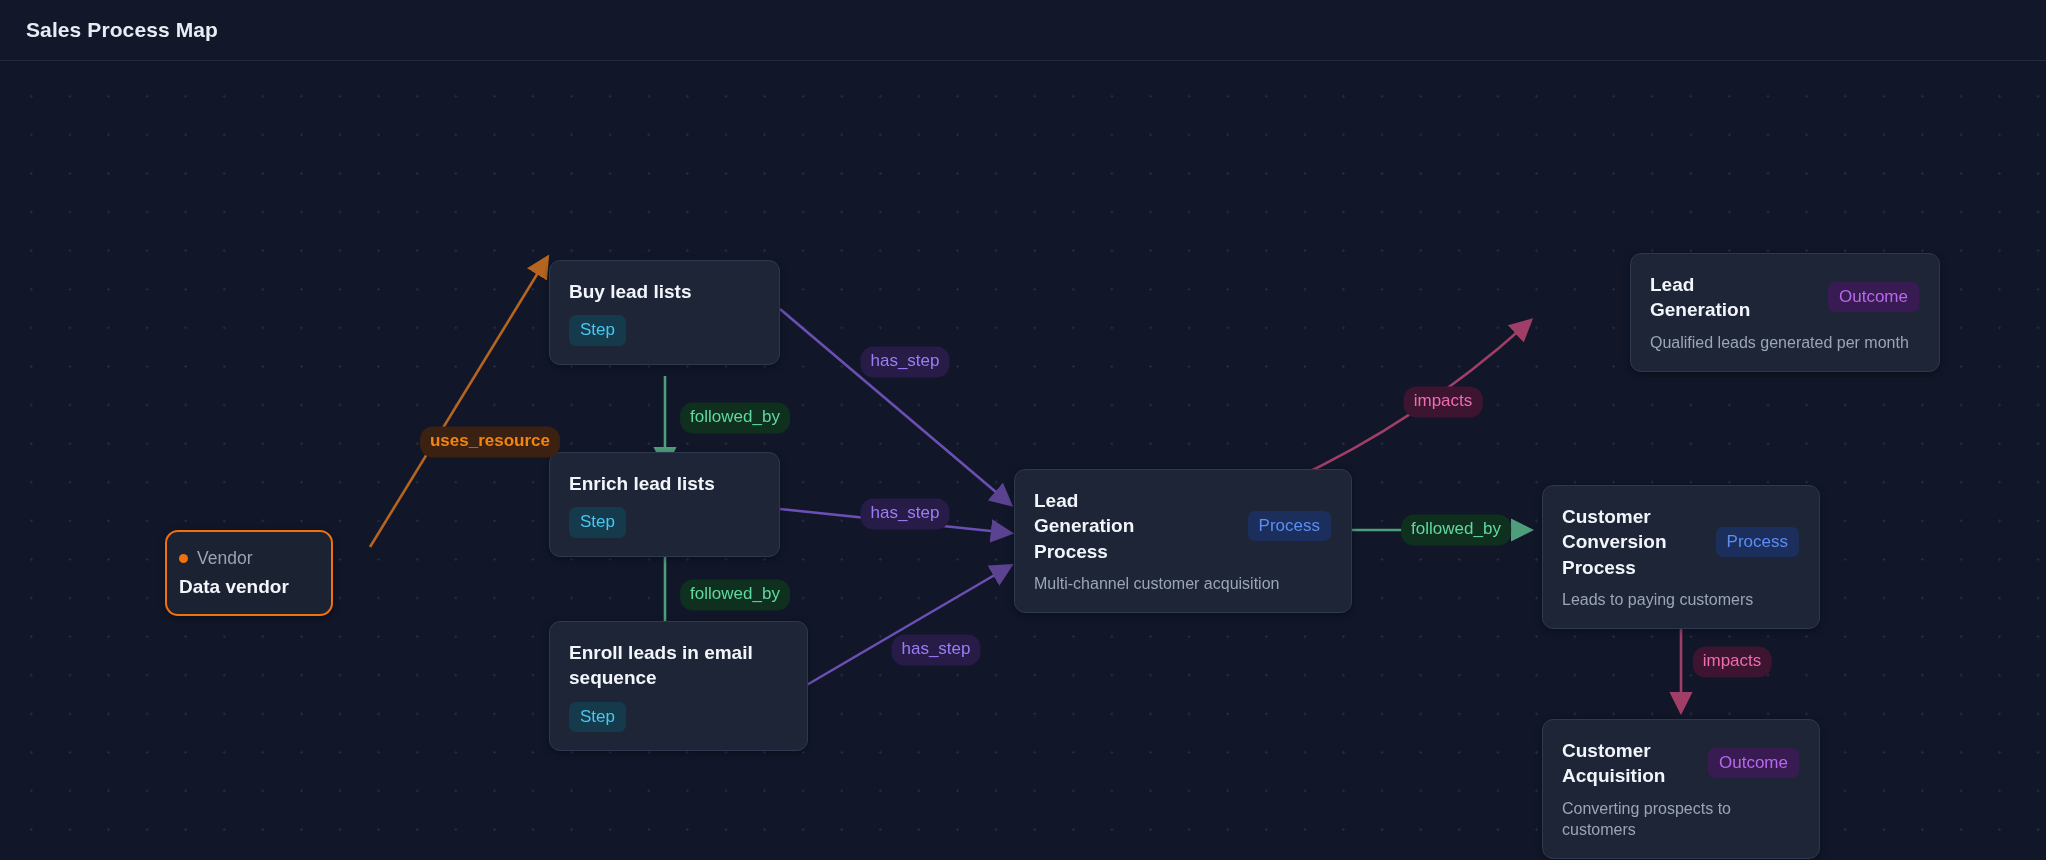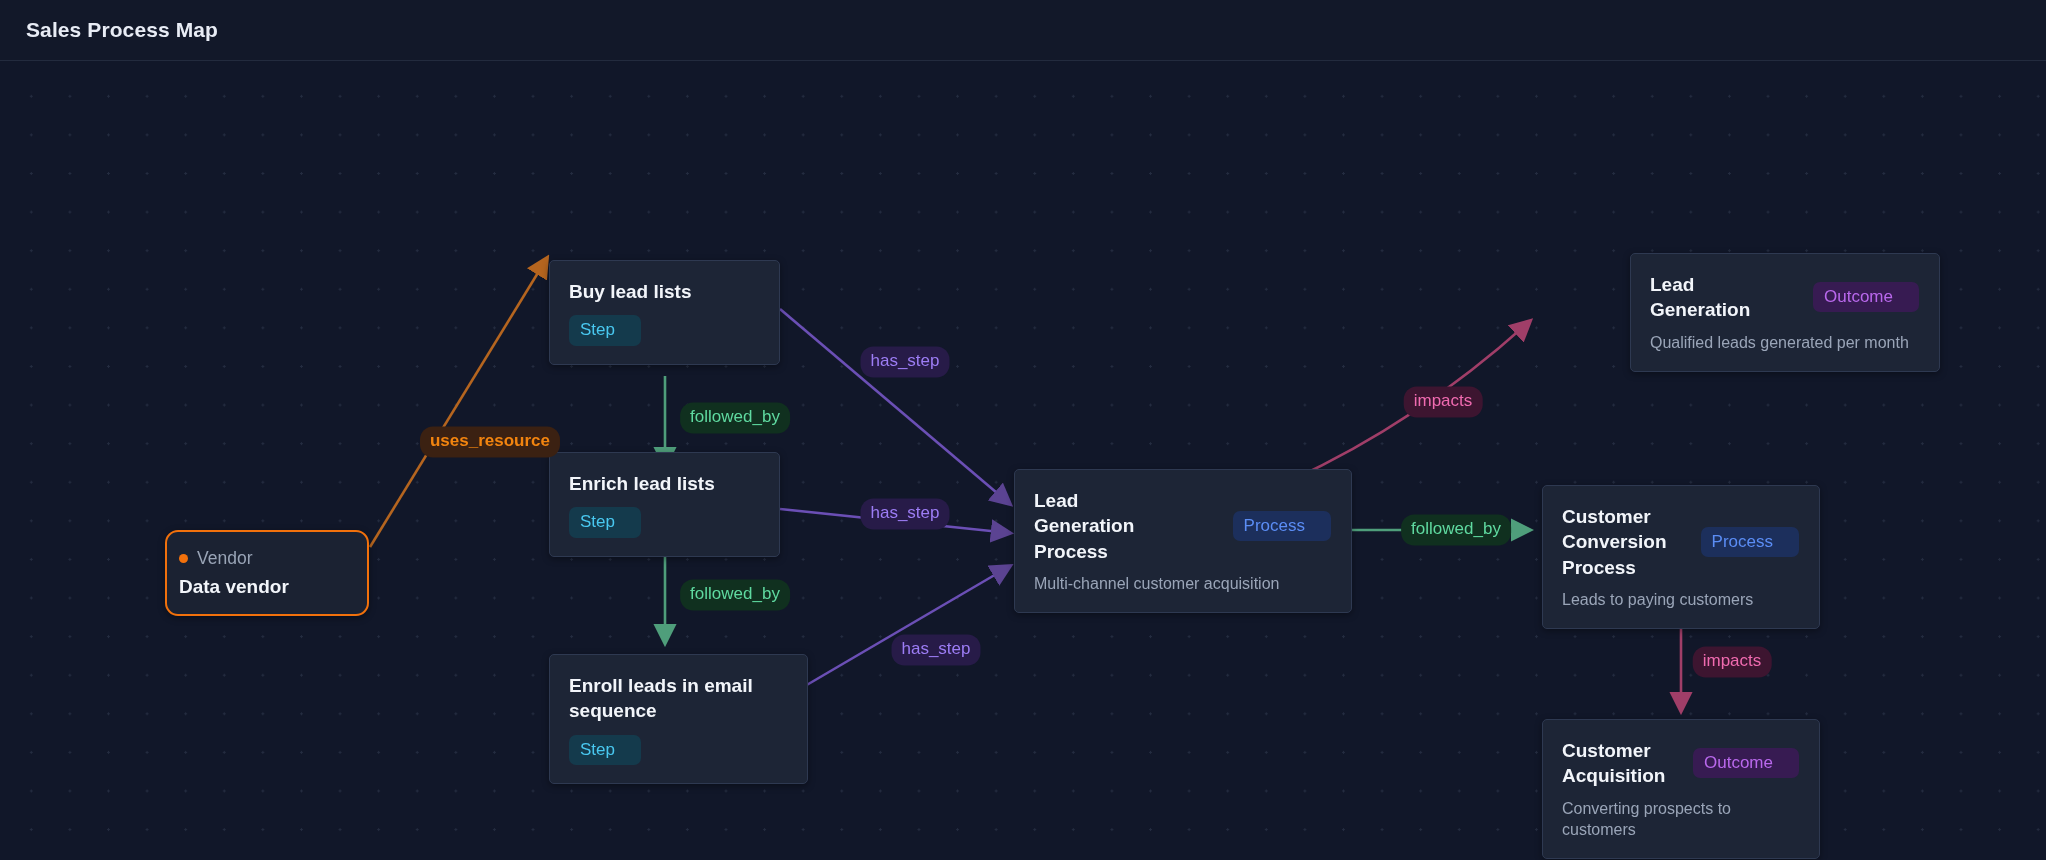--- a/index.html
+++ b/index.html
@@ -60,21 +60,21 @@
     z-index: 1;
     pointer-events: none;
   }
 
   
   .node {
     position: absolute;
     z-index: 10;
     background: #1d2536;
     border: 1px solid #2e3951;
-    border-radius: 5px;
+    border-radius: 11px;
     padding: 18px 20px 18px 19px;
     box-shadow: 0 2px 7px rgba(0,0,0,.38);
   }
   .node-row {
     display: flex;
     align-items: center;
     justify-content: space-between;
     gap: 14px;
   }
   .node-title {
@@ -86,21 +86,21 @@
   .node-desc {
     font-size: 16px;
     color: #9aa5b8;
     line-height: 1.33;
     margin-top: 9px;
   }
   .badge {
     display: inline-block;
     font-size: 17px;
     border-radius: 7px;
-    padding: 4px 26px 5px 11px;
+    padding: 4px 11px 5px 11px;
     white-space: nowrap;
     line-height: 1.25;
   }
   .badge-step     { color: #49c8f0; background: #143a4c; }
   .badge-process  { color: #5b8df5; background: #1c2f5c; }
   .badge-outcome  { color: #b968ec; background: #371b52; }
 
   .badge-wrap { margin-top: 11px; }
 
   
@@ -205,21 +205,21 @@
     <div class="edge-label lbl-hasstep" style="left:905px;  top:453px;">has_step</div>
 
     <div class="edge-label lbl-hasstep" style="left:936px;  top:589px;">has_step</div>
 
     <div class="edge-label lbl-impacts" style="left:1443px; top:341px;">impacts</div>
 
     <div class="edge-label lbl-followed" style="left:1456px; top:469px;">followed_by</div>
 
     <div class="edge-label lbl-impacts" style="left:1732px; top:601px;">impacts</div>
 
-    <div class="node vendor" style="left:165px; top:469px; width:204px;padding-left:12px;">
+    <div class="node vendor" style="left:165px; top:469px; width:168px;padding-left:12px;">
       <div class="vendor-type-row">
         <span class="vendor-dot"></span>
         <span class="vendor-type">Vendor</span>
       </div>
       <div class="vendor-name">Data vendor</div>
     </div>
 
     <div class="node" style="left:549px; top:199px; width:231px;">
       <div class="node-title">Buy lead lists</div>
       <div class="badge-wrap">
@@ -227,21 +227,21 @@
       </div>
     </div>
 
     <div class="node" style="left:549px; top:391px; width:231px;">
       <div class="node-title">Enrich lead lists</div>
       <div class="badge-wrap">
         <span class="badge badge-step">Step</span>
       </div>
     </div>
 
-    <div class="node" style="left:549px; top:593px; width:259px;">
+    <div class="node" style="left:549px; top:560px; width:259px;">
       <div class="node-title">Enroll leads in email sequence</div>
       <div class="badge-wrap">
         <span class="badge badge-step">Step</span>
       </div>
     </div>
 
     <div class="node" style="left:1014px; top:408px; width:338px;">
       <div class="node-row">
         <div class="node-title" style="max-width:135px;">Lead Generation Process</div>
         <span class="badge badge-process">Process</span>

